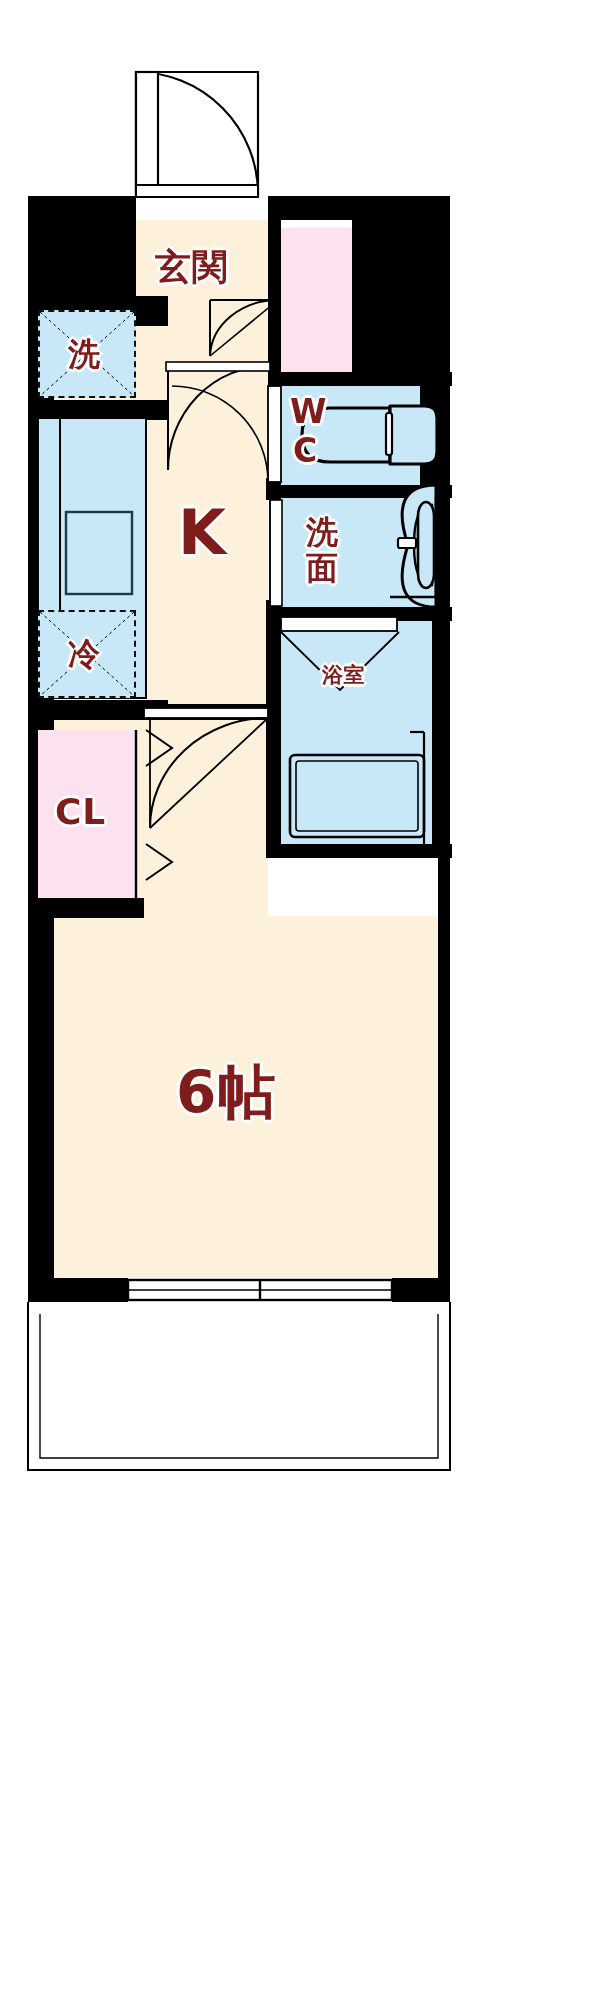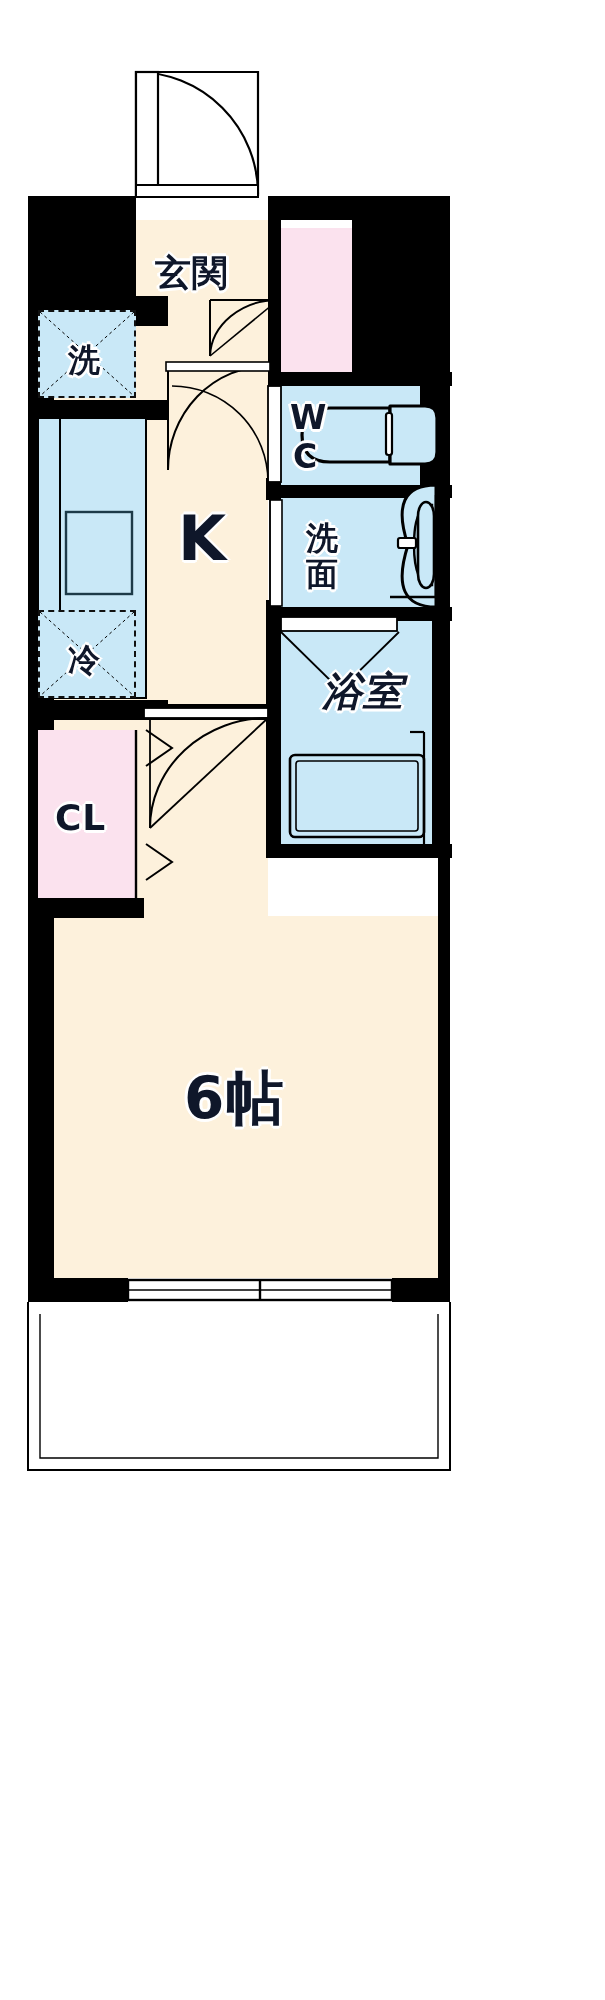--- a/index.html
+++ b/index.html
@@ -33,31 +33,30 @@
     background: #000000;
   }
   .dashbox {
     position: absolute;
     border: 2px dashed #111;
     box-sizing: border-box;
     background: #c9e8f7;
   }
   .label {
     position: absolute;
-    color: #0f172a;
+    color: #7f1d1d;
     font-weight: 700;
     line-height: 1.05;
     white-space: nowrap;
     text-align: left;
     letter-spacing: 0.02em;
     text-shadow:
        2px 0 0 #fff, -2px 0 0 #fff, 0 2px 0 #fff, 0 -2px 0 #fff,
        1.5px 1.5px 0 #fff, -1.5px 1.5px 0 #fff, 1.5px -1.5px 0 #fff, -1.5px -1.5px 0 #fff,
        3px 0 0 #fff, -3px 0 0 #fff, 0 3px 0 #fff, 0 -3px 0 #fff;
-    margin-top: 6px;
   }
   .svglayer {
     position: absolute;
     left: 0; top: 0;
     width: 605px;
     height: 2000px;
     pointer-events: none;
   }
 </style>
 </head>
@@ -269,24 +268,24 @@
   <div class="label" style="left:155px; top:248px; font-size:36px;">玄関</div>
 
   <div class="label" style="left:178px; top:500px; font-size:62px;">K</div>
 
   <div class="label" style="left:290px; top:395px; font-size:33px;">W</div>
   <div class="label" style="left:293px; top:434px; font-size:33px;">C</div>
 
   <div class="label" style="left:306px; top:516px; font-size:32px;">洗</div>
   <div class="label" style="left:306px; top:552px; font-size:32px;">面</div>
 
-  <div class="label" style="left:322px; top:664px; font-size:40px;font-style:italic;">浴室</div>
+  <div class="label" style="left:322px; top:664px; font-size:21px;">浴室</div>
 
   <div class="label" style="left:55px; top:793px; font-size:36px;">CL</div>
 
   <div class="label" style="left:68px; top:338px; font-size:32px;">洗</div>
 
   <div class="label" style="left:68px; top:638px; font-size:32px;">冷</div>
 
-  <div class="label" style="left:184px; top:1062px; font-size:58px;">6帖</div>
+  <div class="label" style="left:176px; top:1062px; font-size:58px;">6帖</div>
 
 
 </div>
 
 </body></html>

